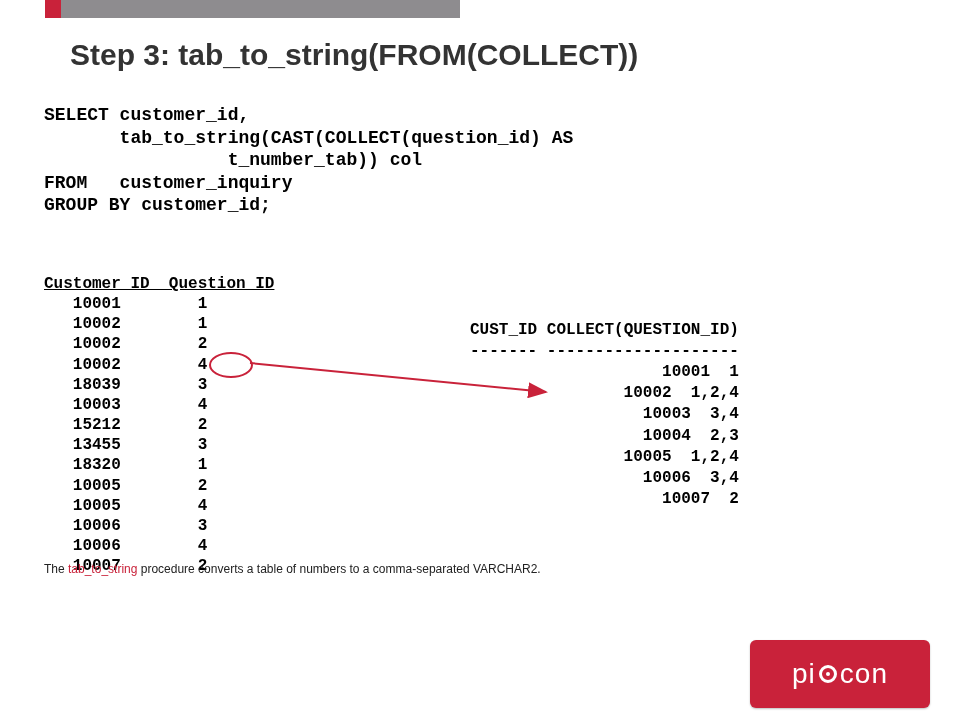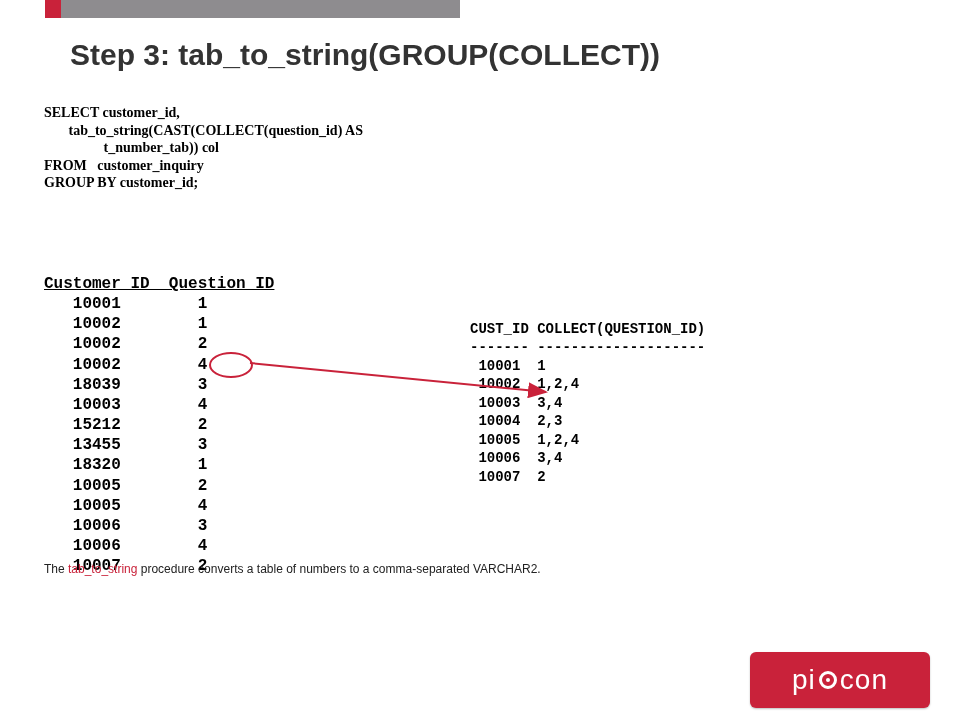--- a/index.html
+++ b/index.html
@@ -36,22 +36,22 @@
     top: 38px;
     left: 70px;
     font-size: 30px;
     font-weight: bold;
     color: #333;
   }
   .sql-block {
     position: absolute;
     top: 104px;
     left: 44px;
-    font-family: Liberation Serif, serif;
-    font-size: 14px;
+    font-family: Liberation Mono, monospace;
+    font-size: 18px;
     line-height: 1.25;
     white-space: pre;
     font-weight: bold;
     color: #000;
   }
   .left-table {
     position: absolute;
     top: 274px;
     left: 44px;
     font-family: "Courier New", monospace;
@@ -60,25 +60,26 @@
     white-space: pre;
     font-weight: bold;
     color: #000;
   }
   .left-table .hdr { text-decoration: underline; }
   .right-table {
     position: absolute;
     top: 320px;
     left: 470px;
     font-family: "Courier New", monospace;
-    font-size: 14px;
+    font-size: 16px;
     line-height: 1.32;
     white-space: pre;
     font-weight: bold;
     color: #000;
+    text-align: right;
   }
   .bottom-text {
     position: absolute;
     top: 562px;
     left: 44px;
     width: 800px;
     font-size: 12px;
     line-height: 1.3;
     color: #222;
   }
@@ -103,21 +104,21 @@
     width: 960px;
     height: 720px;
     pointer-events: none;
     z-index: 4;
   }
   .logo {
     position: absolute;
     right: 30px;
     bottom: 12px;
     width: 180px;
-    height: 56px;
+    height: 68px;
     background: #c9223a;
     border-radius: 6px;
     display: flex;
     align-items: center;
     justify-content: center;
     box-shadow: 0 1px 2px rgba(0,0,0,0.25);
   }
   .logo-text {
     color: #fff;
     font-size: 28px;
@@ -145,21 +146,21 @@
     border-radius:50%;
     transform:translate(-50%,-50%);
   }
 </style>
 </head>
 <body>
 
 <div class="top-bar"></div>
 <div class="top-bar-accent"></div>
 
-<div class="slide-title">Step 3: tab_to_string(GROUP(COLLECT))</div>
+<div class="slide-title">Step 3: tab_to_string(FROM(COLLECT))</div>
 
 <div class="sql-block"><span>SELECT customer_id,</span>
 <span>       tab_to_string(CAST(COLLECT(question_id) AS</span>
 <span>                 t_number_tab)) col</span>
 <span>FROM   customer_inquiry</span>
 <span>GROUP BY customer_id;</span></div>
 
 <div class="left-table"><span class="hdr">Customer_ID  Question_ID</span>
 <span>   10001        1</span>
 <span>   10002        1</span>

